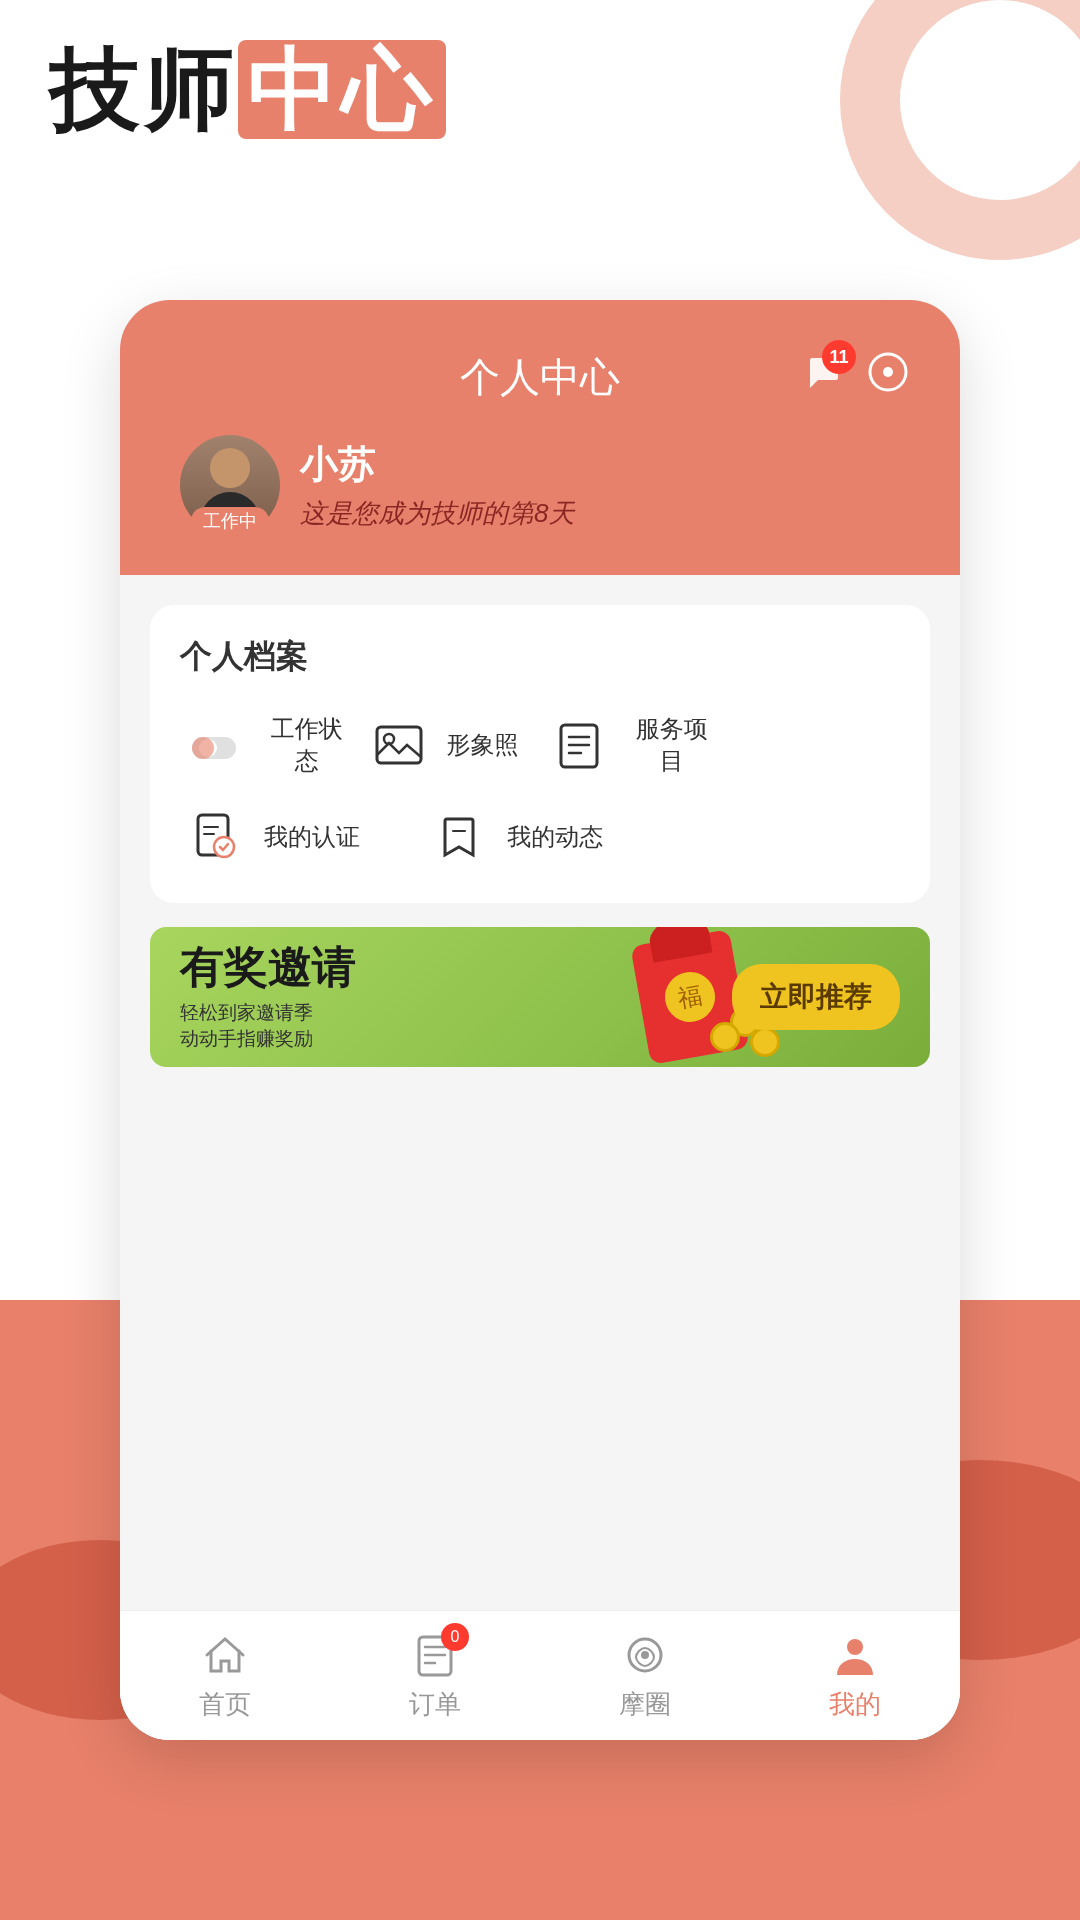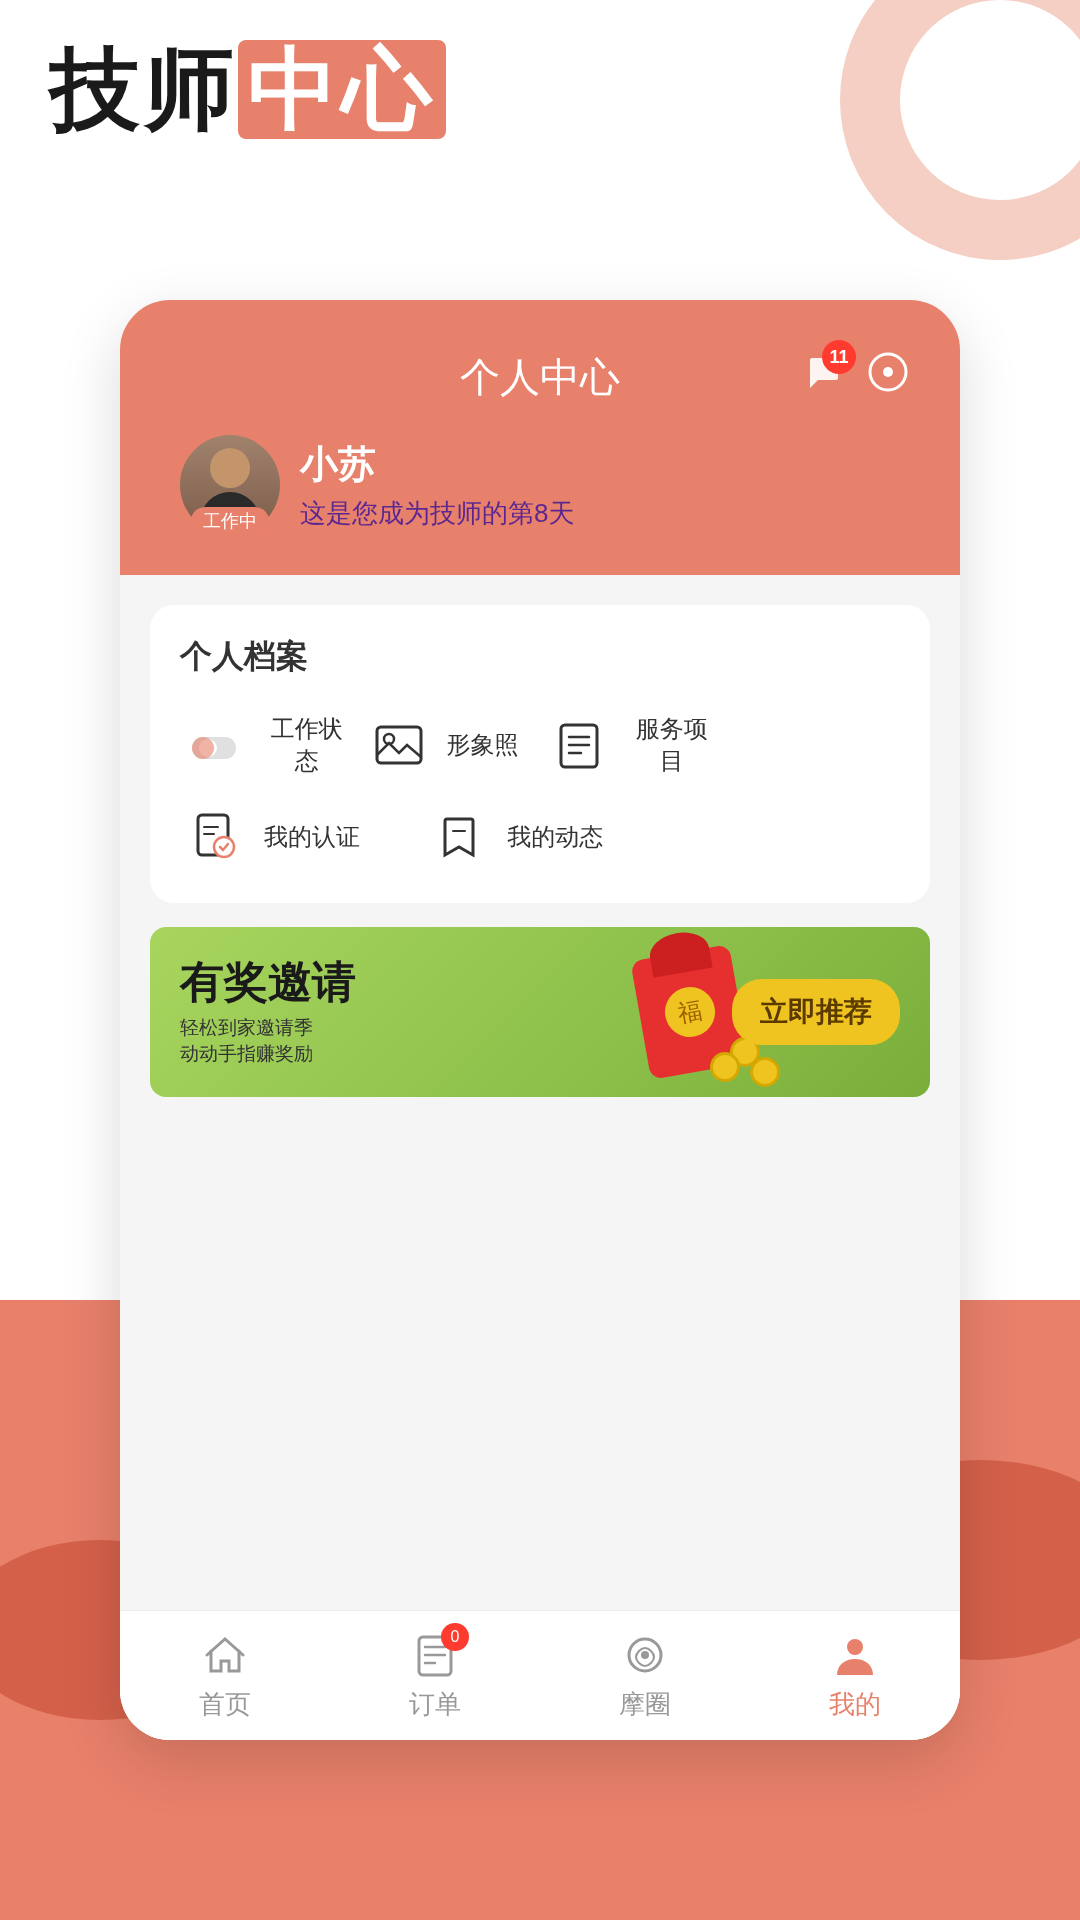--- a/index.html
+++ b/index.html
@@ -195,22 +195,23 @@
       white-space: nowrap;
     }
     .user-text .user-name {
       font-size: 38px;
       color: #fff;
       font-weight: 600;
       margin-bottom: 6px;
     }
     .user-text .user-days {
       font-size: 26px;
-      color: #4c1d95;
+      color: #7f1d1d;
       opacity: 0.9;
+      font-style: italic;
     }
 
     
     .phone-content {
       background: #f5f5f5;
       padding: 30px 30px;
       height: calc(100% - 260px);
       overflow: hidden;
     }
 
@@ -259,21 +260,21 @@
     .menu-label {
       font-size: 24px;
       color: #333;
       text-align: center;
     }
 
     
     .banner {
       border-radius: 16px;
       overflow: hidden;
-      height: 170px;
+      height: 140px;
       background: linear-gradient(135deg, #a8d55e 0%, #8cc04a 60%, #7aad3a 100%);
       position: relative;
       display: flex;
       align-items: center;
       padding: 0 30px;
     }
     .banner-text-area {
       flex: 1;
       z-index: 2;
     }

